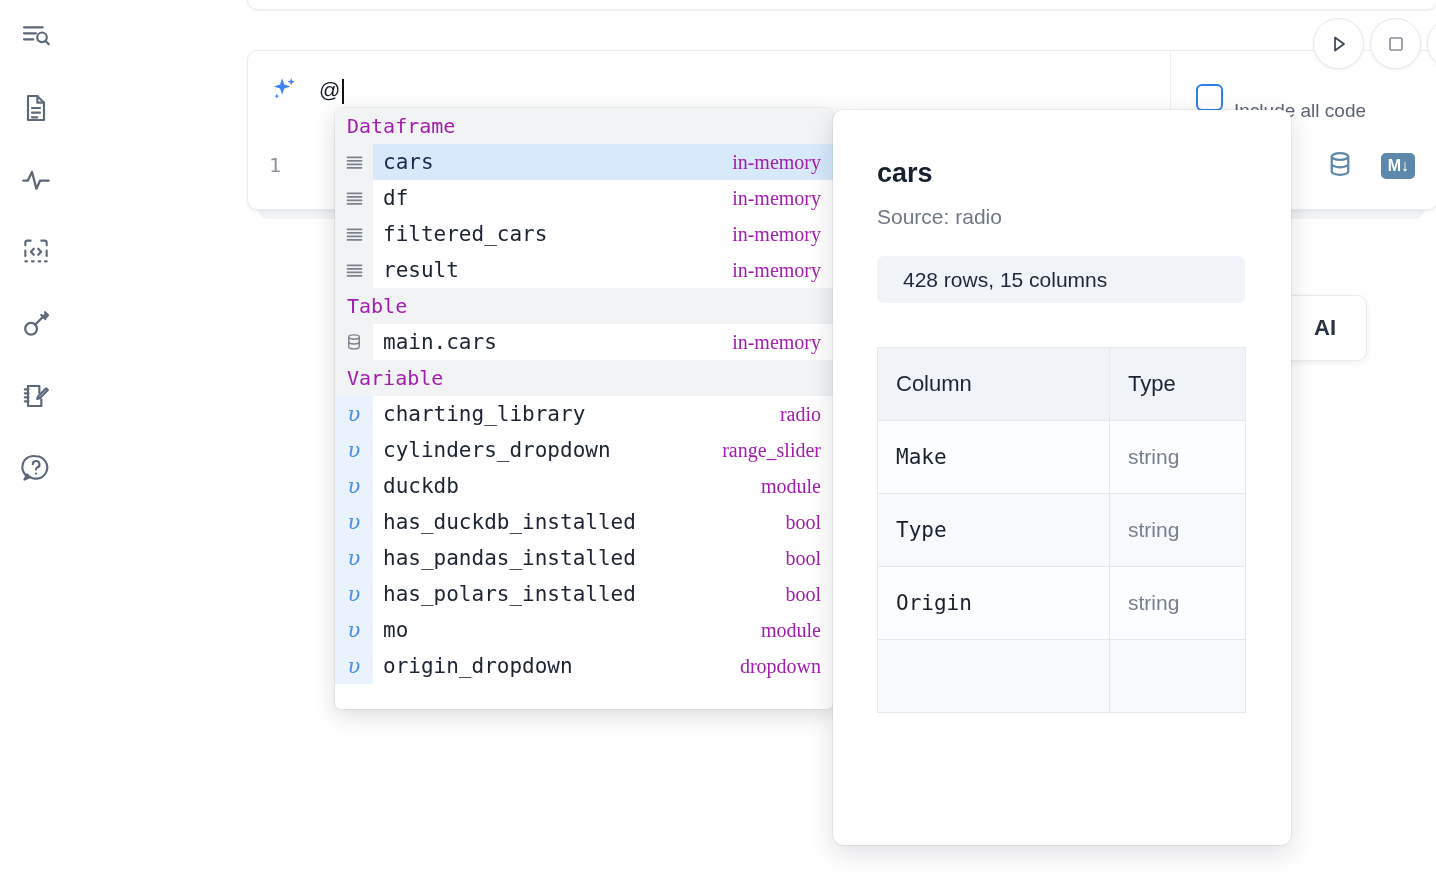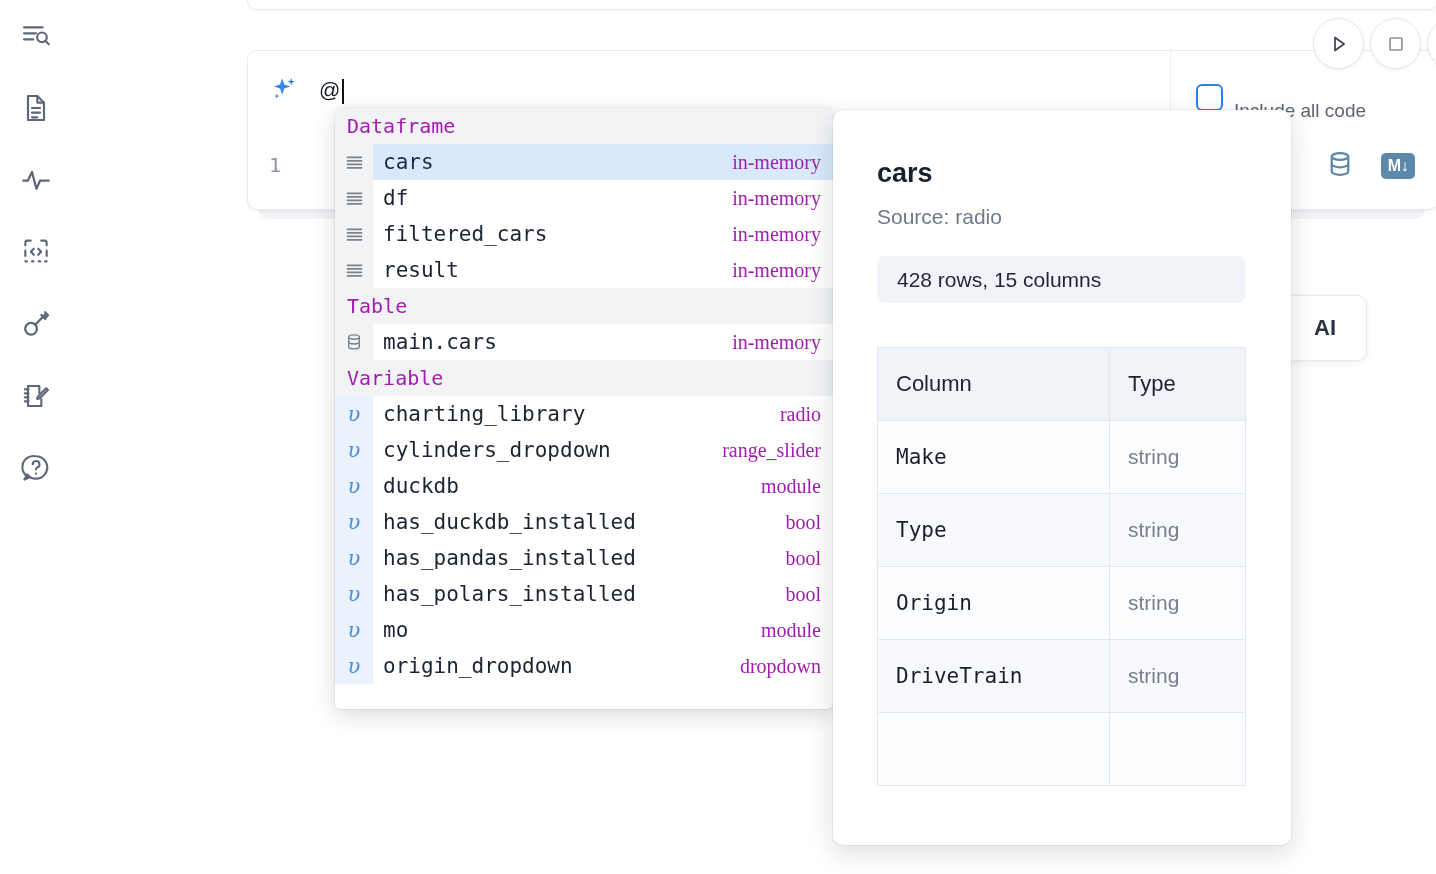--- a/index.html
+++ b/index.html
@@ -83,21 +83,21 @@
   .c-type{font-family:Liberation Serif, serif;font-size:20px;color:#a21caf;white-space:nowrap;}
   .v-glyph{font-family:"DejaVu Serif", serif;font-style:italic;font-size:21px;color:#4a8fe0;}
 
   
   #docpanel{position:absolute;left:833px;top:110px;width:458px;height:735px;background:#fff;
     border-radius:10px;box-shadow:0 8px 26px rgba(16,24,40,.14),0 0 0 1px rgba(16,24,40,.05);
     z-index:30;overflow:hidden;}
   #doc-title{position:absolute;left:44px;top:48px;font-size:27px;font-weight:bold;color:#16202e;}
   #doc-source{position:absolute;left:44px;top:95px;font-size:21px;color:#6f7887;}
   #doc-shape{position:absolute;left:44px;top:146px;width:368px;height:47px;background:#f0f3f8;
-    border-radius:7px;display:flex;align-items:center;padding-left:20px;box-sizing:border-box;
+    border-radius:7px;display:flex;align-items:center;padding-left:26px;box-sizing:border-box;
     font-size:21px;color:#1f2736;}
   #doc-table{position:absolute;left:44px;top:237px;width:368px;border-collapse:collapse;
     table-layout:fixed;}
   #doc-table th,#doc-table td{border:1px solid #e3e8ef;padding:0 0 0 18px;height:73px;
     text-align:left;vertical-align:middle;box-sizing:border-box;}
   #doc-table th{background:#f0f3f8;font-weight:normal;font-size:22px;color:#1c2433;margin-left:28px;}
   #doc-table td.col{font-family:"DejaVu Sans Mono", monospace;font-size:21px;color:#18202d;
     background:#fcfdfe;}
   #doc-table td.typ{font-size:21px;color:#77808f;background:#fcfdfe;}
   #doc-table tr:nth-child(even) td{background:#f7f9fc;}
@@ -406,22 +406,18 @@
         </tr>
         <tr>
           <td class="col">Type</td>
           <td class="typ">string</td>
         </tr>
         <tr>
           <td class="col">Origin</td>
           <td class="typ">string</td>
         </tr>
         <tr>
-          <td class="col">DriveTrain</td>
-          <td class="typ">string</td>
-        </tr>
-        <tr>
           <td class="col"></td>
           <td class="typ"></td>
         </tr>
       </tbody>
   </table>
 </div>
 
 </body></html>

